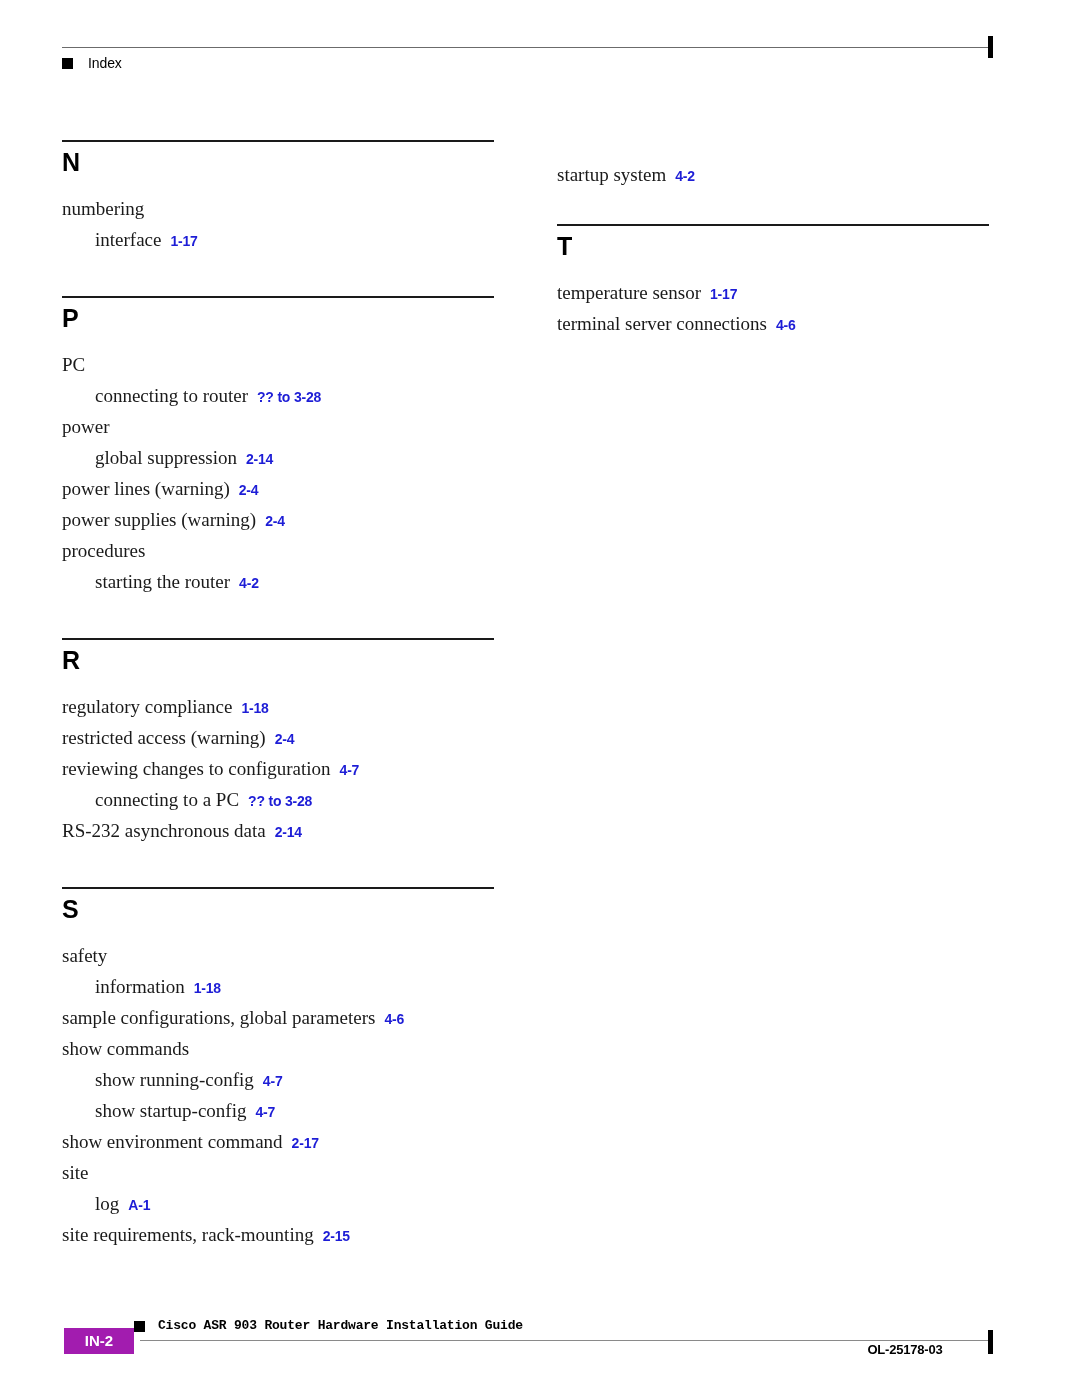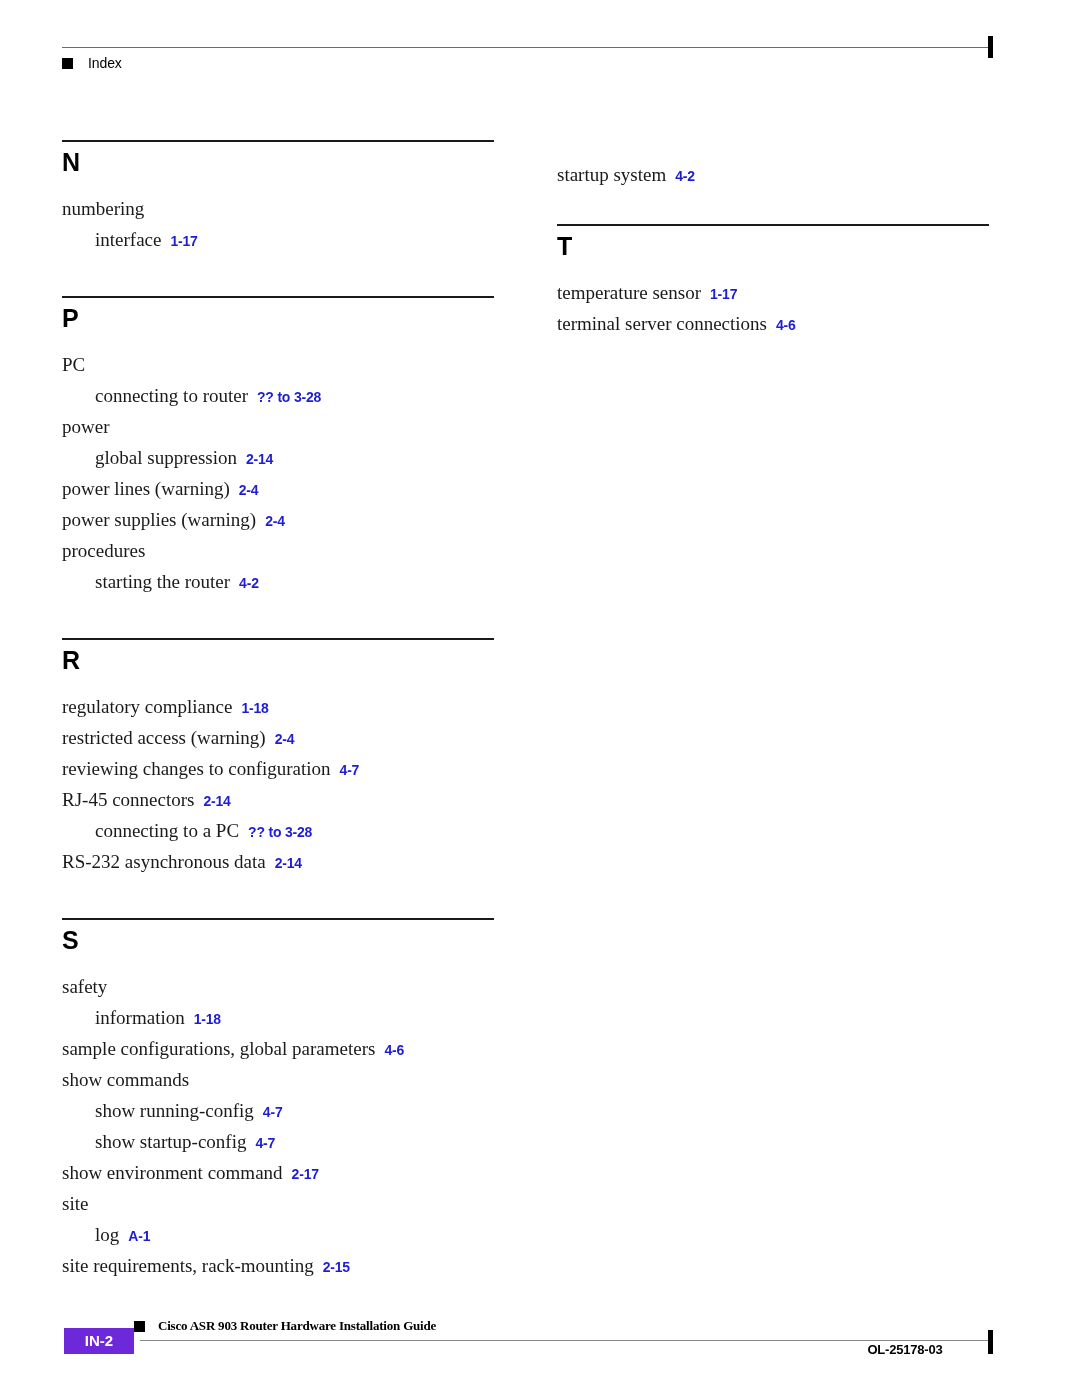--- a/index.html
+++ b/index.html
@@ -138,21 +138,21 @@
     width: 5px;
     height: 24px;
     background: #000000;
   }
   .footer-pagebox {
     position: absolute;
     left: 64px;
     top: 28px;
     width: 70px;
     height: 26px;
-    background: #6d28d9;
+    background: #a21caf;
   }
   .footer-pagenum {
     position: absolute;
     left: 0;
     top: 0;
     width: 70px;
     height: 26px;
     line-height: 26px;
     text-align: center;
     color: #ffffff;
@@ -165,21 +165,21 @@
     left: 134px;
     top: 21px;
     width: 11px;
     height: 11px;
     background: #000000;
   }
   .footer-guide {
     position: absolute;
     left: 158px;
     top: 18px;
-    font-family: Liberation Serif, serif;
+    font-family: Liberation Mono, monospace;
     font-weight: bold;
     font-size: 13px;
     letter-spacing: -0.2px;
     color: #000000;
     white-space: nowrap;
   }
   .footer-docid {
     position: absolute;
     left: 830px;
     top: 42px;
@@ -256,23 +256,20 @@
       <div class="section-letter">R</div>
       <div class="entries">
         <div class="entry level-1">
           <span class="term">regulatory compliance</span><span class="pages">1-18</span>
         </div>
         <div class="entry level-1">
           <span class="term">restricted access (warning)</span><span class="pages">2-4</span>
         </div>
         <div class="entry level-1">
           <span class="term">reviewing changes to configuration</span><span class="pages">4-7</span>
-        </div>
-        <div class="entry level-1">
-          <span class="term">RJ-45 connectors</span><span class="pages">2-14</span>
         </div>
         <div class="entry level-2">
           <span class="term">connecting to a PC</span><span class="pages">?? to 3-28</span>
         </div>
         <div class="entry level-1">
           <span class="term">RS-232 asynchronous data</span><span class="pages">2-14</span>
         </div>
       </div>
     </div>
 

